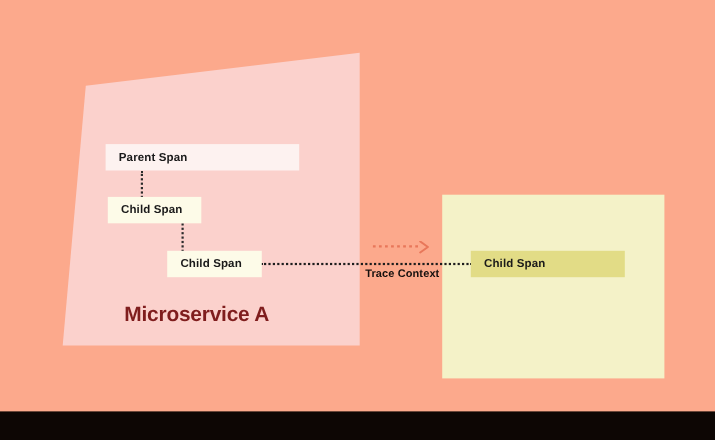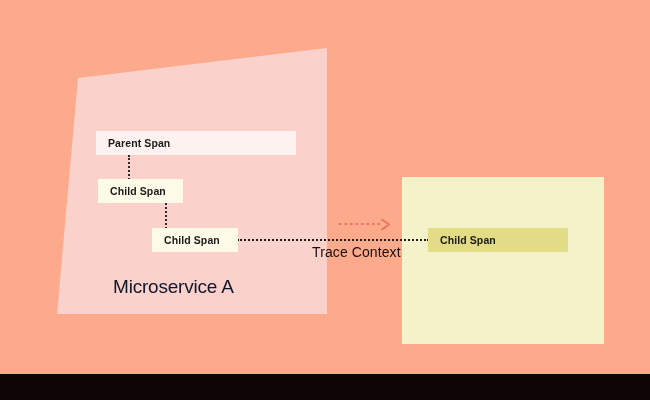--- a/index.html
+++ b/index.html
@@ -55,21 +55,21 @@
     font-size: 10.5px;
     font-weight: bold;
     color: #1a1a1a;
     letter-spacing: 0.1px;
     padding-left: 12px;
     white-space: nowrap;
   }
   .span-parent {
     left: 96px;
     top: 131px;
-    width: 200px;
+    width: 176px;
     height: 24px;
     background: #fdf2f0;
   }
   .span-child-1 {
     left: 98px;
     top: 179px;
     width: 85px;
     height: 24px;
     background: #fdfbe8;
   }
@@ -106,34 +106,34 @@
   
   .arrow-wrap {
     position: absolute;
     left: 338px;
     top: 219px;
     width: 56px;
     height: 14px;
   }
   .trace-label {
     position: absolute;
-    left: 312px;
+    left: 332px;
     top: 244px;
-    font-size: 14px;
-    font-weight: normal;
+    font-size: 10px;
+    font-weight: bold;
     color: #15100e;
     letter-spacing: 0.1px;
     white-space: nowrap;
   }
   
   .panel-title {
     position: absolute;
     font-size: 19px;
-    font-weight: normal;
-    color: #0f172a;
+    font-weight: bold;
+    color: #7f1d1d;
     letter-spacing: -0.2px;
     white-space: nowrap;
   }
   .title-a { left: 113px; top: 276px; }
   .title-b { left: 435px; top: 306px; }
 </style>
 </head>
 <body>
 
 <div id="canvas">

